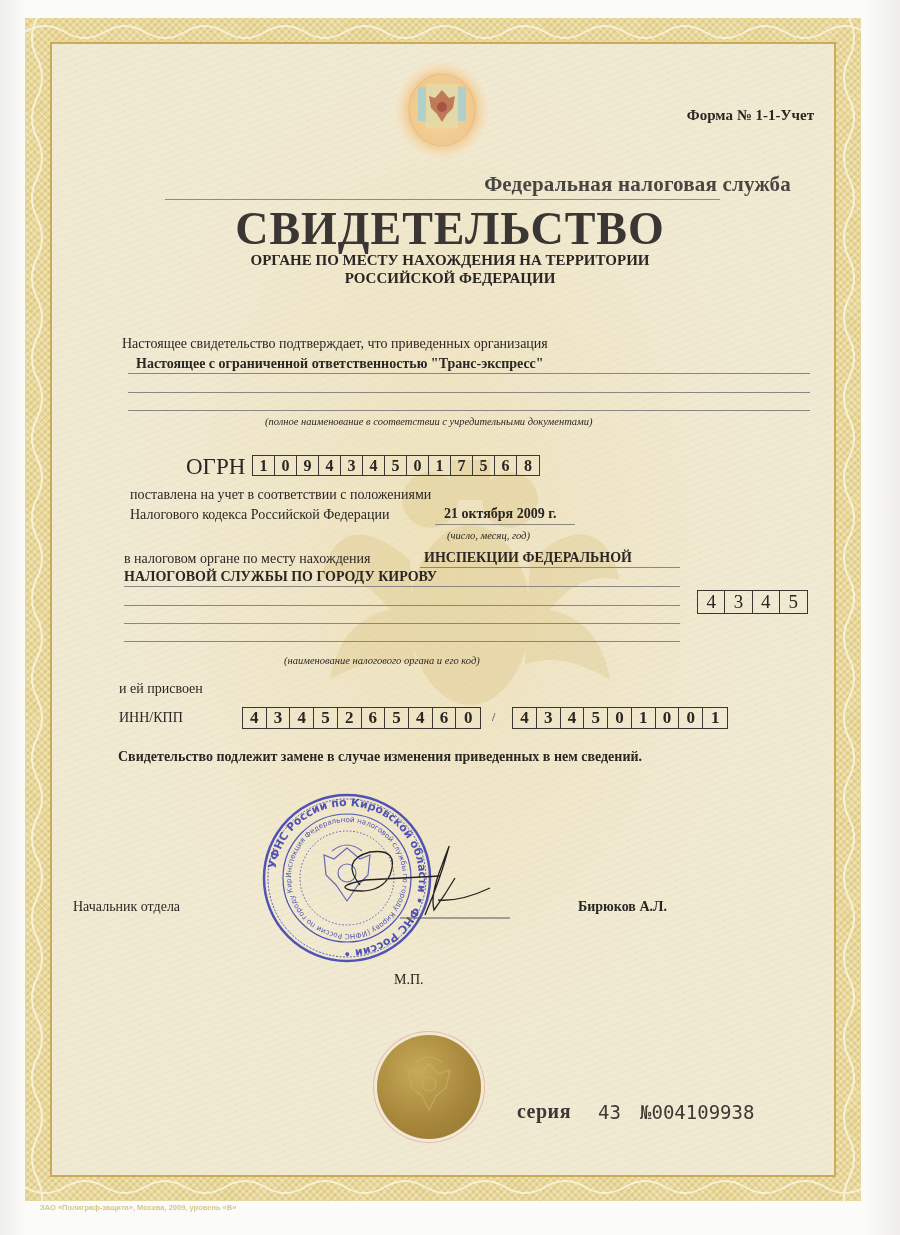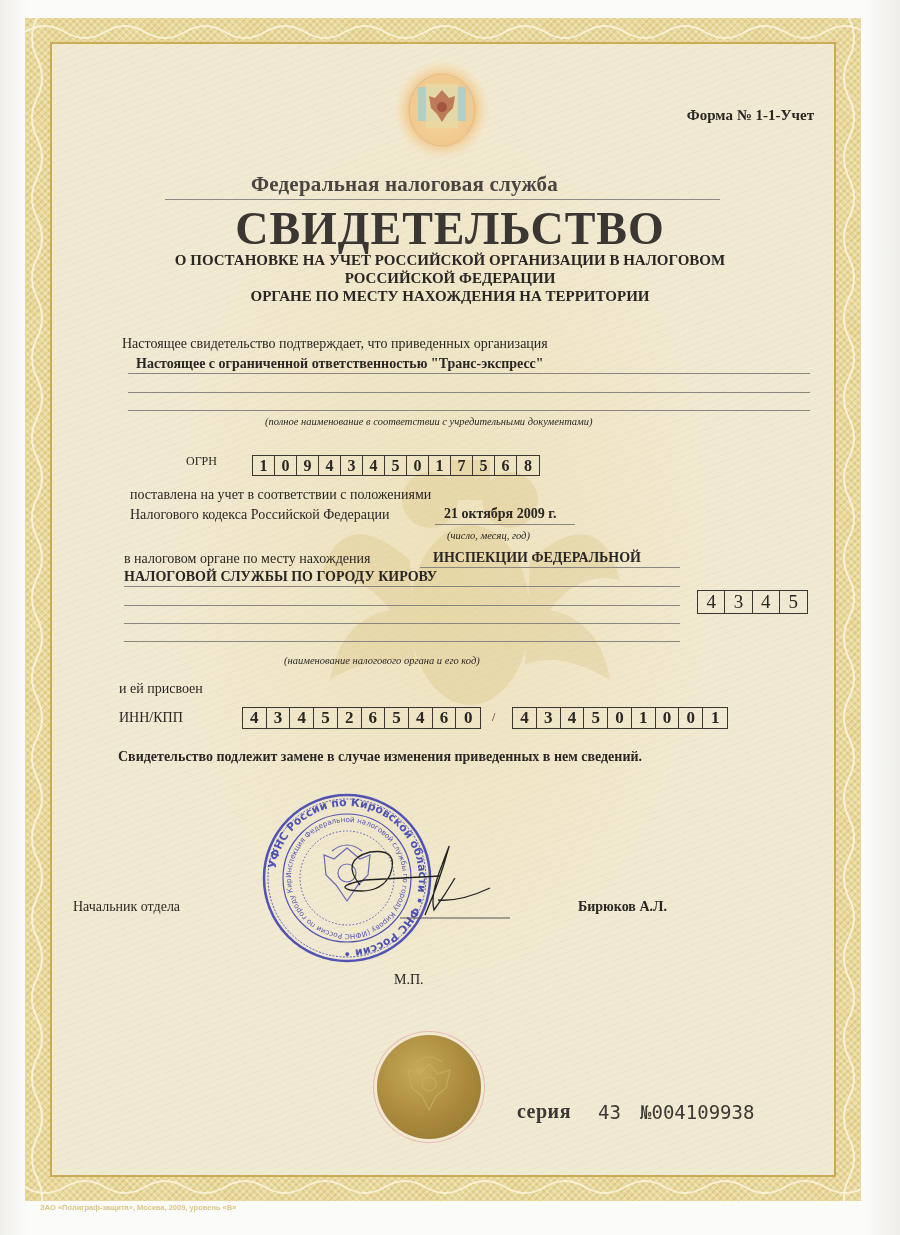--- a/index.html
+++ b/index.html
@@ -26,21 +26,21 @@
     background-image:
       radial-gradient(ellipse at 50% 45%, rgba(236,220,170,0.55) 0, rgba(241,234,211,0) 55%),
       repeating-linear-gradient(-20deg, rgba(200,185,150,0.12) 0 1px, transparent 1px 6px);
     border:2px solid #c9ac55;
     box-sizing:border-box;
   }
   .abs { position:absolute; }
   .hologram { left:393px; top:60px; width:98px; height:100px; }
   .watermark { left:300px; top:440px; width:340px; height:330px; opacity:0.18; }
   .form-no { right:86px; top:73px; font-size:15px; font-weight:bold;margin-top:34px; }
-  .agency { left:0; width:791px; top:172px; text-align:center; font-size:21px; font-weight:bold; color:#4a4541; letter-spacing:0.2px;padding-left:9px; }
+  .agency { left:0; width:791px; top:172px; text-align:right; font-size:21px; font-weight:bold; color:#4a4541; letter-spacing:0.2px; }
   .agency-rule { left:165px; top:199px; width:555px; height:1px; background:#8d8a86; }
   .cert-title { left:0; width:900px; top:202px; text-align:center; font-size:46px; font-weight:bold; color:#3a3633; letter-spacing:1px; }
   .subtitle { left:0; width:900px; top:251px; text-align:center; font-size:15px; font-weight:bold; line-height:18px; }
   .txt { font-size:14px; }
   .bold { font-weight:bold; }
   .ital { font-style:italic; font-size:10.5px; }
   .line { position:absolute; height:1px; background:#8a8782; }
   .cells { position:absolute; display:flex; border:1.5px solid #3a3633; box-sizing:border-box; }
   .cell { border-right:1px solid #3a3633; display:flex; align-items:center; justify-content:center; font-weight:bold; box-sizing:border-box; }
   .cell:last-child { border-right:none; }
@@ -97,33 +97,32 @@
   <path d="M49 30 L42 38 L36 36 L38 48 L44 54 L49 62 L54 54 L60 48 L62 36 L56 38 Z" fill="#b86b4a" opacity="0.85"></path>
   <circle cx="49" cy="47" r="5" fill="#a04b3d" opacity="0.8"></circle>
 </svg>
 
 <div class="abs form-no">Форма № 1-1-Учет</div>
 
 <div class="abs agency">Федеральная налоговая служба</div>
 <div class="abs agency-rule"></div>
 <div class="abs cert-title">СВИДЕТЕЛЬСТВО</div>
 <div class="abs subtitle">
-  <div>О ПОСТАНОВКЕ НА УЧЕТ РОССИЙСКОЙ ОРГАНИЗАЦИИ В НАЛОГОВОМ</div>
+  <div>ОРГАНЕ  ПО МЕСТУ НАХОЖДЕНИЯ НА ТЕРРИТОРИИ</div>
   <div>РОССИЙСКОЙ ФЕДЕРАЦИИ</div>
-  <div>ОРГАНЕ  ПО МЕСТУ НАХОЖДЕНИЯ НА ТЕРРИТОРИИ</div>
 </div>
 
 <div class="abs txt" style="left:122px; top:336px;">Настоящее свидетельство подтверждает, что приведенных организация</div>
 <div class="abs txt bold" style="left:136px; top:356px;">Настоящее с ограниченной ответственностью "Транс-экспресс"</div>
 <div class="line" style="left:128px; top:373px; width:682px;"></div>
 <div class="line" style="left:128px; top:392px; width:682px;"></div>
 <div class="line" style="left:128px; top:410px; width:682px;"></div>
 <div class="abs ital" style="left:265px; top:416px;">(полное наименование в соответствии с учредительными документами)</div>
 
-<div class="abs" style="left:186px; top:454px; font-size:12px;font-family:Liberation Serif, serif;">ОГРН</div>
+<div class="abs" style="left:186px; top:454px; font-size:23px;font-family:Liberation Serif, serif;">ОГРН</div>
 <div class="cells" style="left:252px; top:455px; width:288px; height:21px;">
   <div class="cell" style="width:22.15px; font-size:16px;">1</div>
   <div class="cell" style="width:22.15px; font-size:16px;">0</div>
   <div class="cell" style="width:22.15px; font-size:16px;">9</div>
   <div class="cell" style="width:22.15px; font-size:16px;">4</div>
   <div class="cell" style="width:22.15px; font-size:16px;">3</div>
   <div class="cell" style="width:22.15px; font-size:16px;">4</div>
   <div class="cell" style="width:22.15px; font-size:16px;">5</div>
   <div class="cell" style="width:22.15px; font-size:16px;">0</div>
   <div class="cell" style="width:22.15px; font-size:16px;">1</div>
@@ -133,21 +132,21 @@
   <div class="cell" style="width:22.15px; font-size:16px;">8</div>
 </div>
 
 <div class="abs txt" style="left:130px; top:487px;text-align:right;">поставлена на учет в соответствии с положениями</div>
 <div class="abs txt" style="left:130px; top:507px;">Налогового кодекса Российской Федерации</div>
 <div class="abs txt bold" style="left:444px; top:506px;">21 октября 2009 г.</div>
 <div class="line" style="left:435px; top:524px; width:140px;"></div>
 <div class="abs ital" style="left:447px; top:530px;">(число, месяц, год)</div>
 
 <div class="abs txt" style="left:124px; top:551px;">в налоговом органе по месту нахождения</div>
-<div class="abs txt bold" style="left:433px; top:550px;font-family:Liberation Serif, serif;">ИНСПЕКЦИИ ФЕДЕРАЛЬНОЙ</div>
+<div class="abs txt bold" style="left:424px; top:550px;font-family:Liberation Serif, serif;">ИНСПЕКЦИИ ФЕДЕРАЛЬНОЙ</div>
 <div class="line" style="left:420px; top:567px; width:260px;"></div>
 <div class="abs txt bold" style="left:124px; top:569px;">НАЛОГОВОЙ СЛУЖБЫ ПО ГОРОДУ КИРОВУ</div>
 <div class="line" style="left:124px; top:586px; width:556px;"></div>
 <div class="line" style="left:124px; top:605px; width:556px;"></div>
 <div class="line" style="left:124px; top:623px; width:556px;"></div>
 <div class="line" style="left:124px; top:641px; width:556px;"></div>
 <div class="cells" style="left:697px; top:590px; width:111px; height:24px;">
   <div class="cell" style="width:27.75px; font-size:19px; font-weight:normal;">4</div>
   <div class="cell" style="width:27.75px; font-size:19px; font-weight:normal;">3</div>
   <div class="cell" style="width:27.75px; font-size:19px; font-weight:normal;">4</div>

